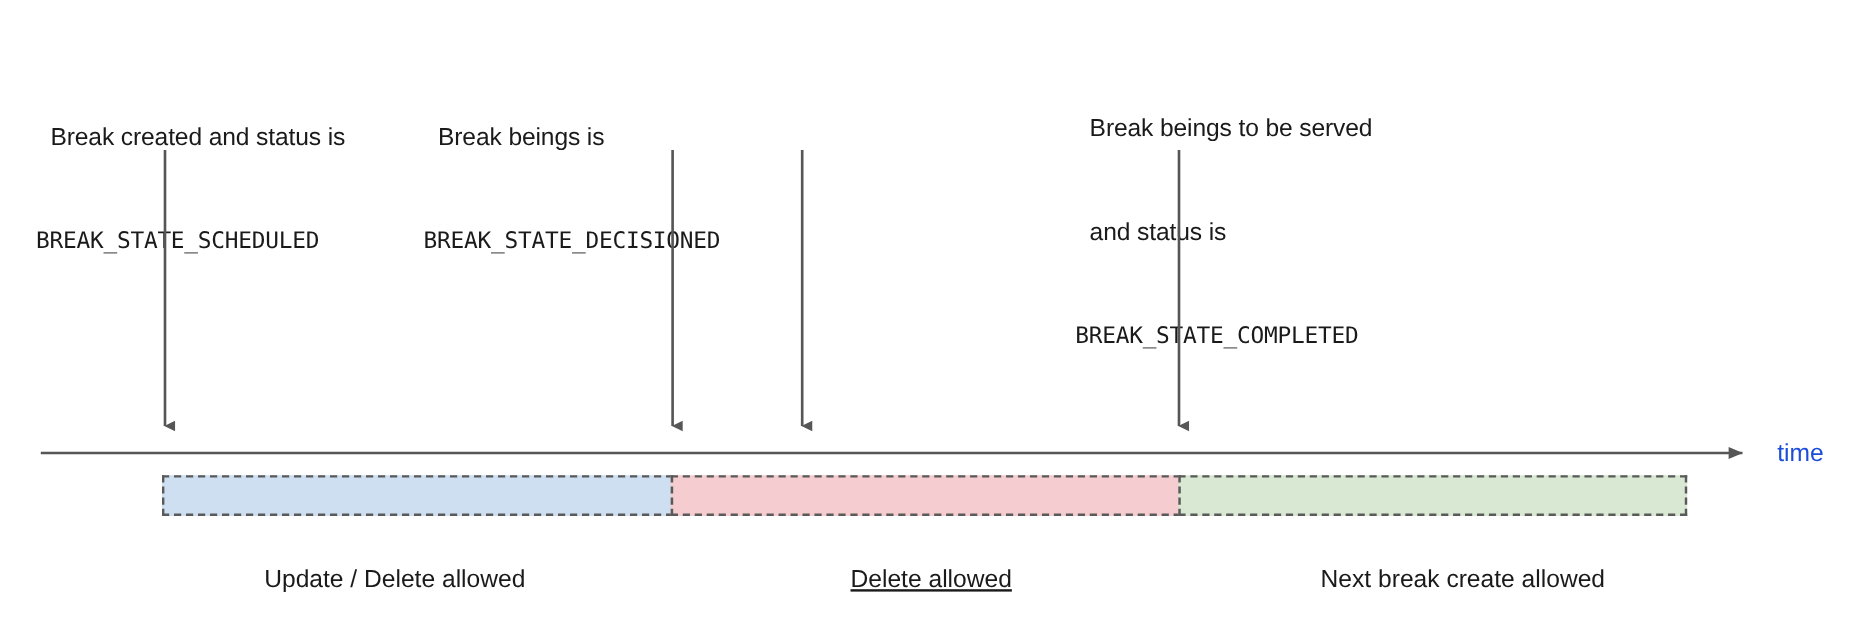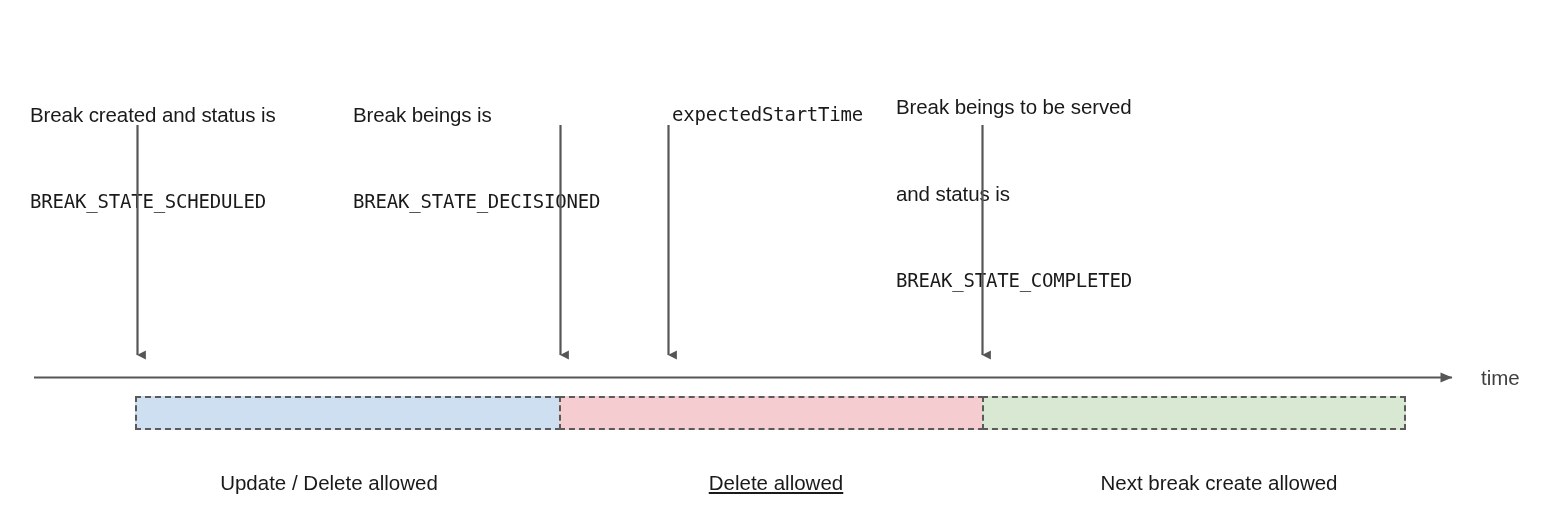--- a/index.html
+++ b/index.html
@@ -29,20 +29,21 @@
   .annotation {
     position: absolute;
     font-size: 20.5px;
     line-height: 29px;
     color: #1a1a1a;
     white-space: pre;
   }
   .annotation .prose {
     font-family: "Liberation Sans", sans-serif;
     letter-spacing: -0.1px;
+    margin-left: 12px;
   }
   .annotation .code {
     font-family: "DejaVu Sans Mono", "Liberation Mono", monospace;
     font-size: 19px;
     letter-spacing: -0.2px;
   }
   .annotation .ln {
     display: block;
     height: 29px;
   }
@@ -60,42 +61,41 @@
     text-align: center;
     white-space: nowrap;
     transform: translateX(-50%);
     font-family: "Liberation Sans", sans-serif;
     margin-top: 10px;
   }
   .axis-caption {
     position: absolute;
     font-size: 20.5px;
     line-height: 26px;
-    color: #404040;
+    color: #1d4ed8;
     font-family: "Liberation Sans", sans-serif;
     white-space: nowrap;
   }
 </style>
 </head>
 <body>
 
 <div id="canvas">
 
   <div class="annotation" style="left:30px; top:42px;">
     <span class="ln prose">Break created and status is</span>
     <span class="ln code">BREAK_STATE_SCHEDULED</span>
   </div>
 
   <div class="annotation" style="left:353px; top:42px;">
     <span class="ln prose">Break beings is</span>
     <span class="ln code">BREAK_STATE_DECISIONED</span>
   </div>
 
   <div class="annotation" style="left:672px; top:42px;">
-    <span class="ln code">expectedStartTime</span>
   </div>
 
   <div class="annotation" style="left:896px; top:34px;">
     <span class="ln prose">Break beings to be served</span>
     <span class="ln prose">and status is</span>
     <span class="ln code">BREAK_STATE_COMPLETED</span>
   </div>
 
   <svg class="layer" viewBox="0 0 1558 520">
     <defs>

